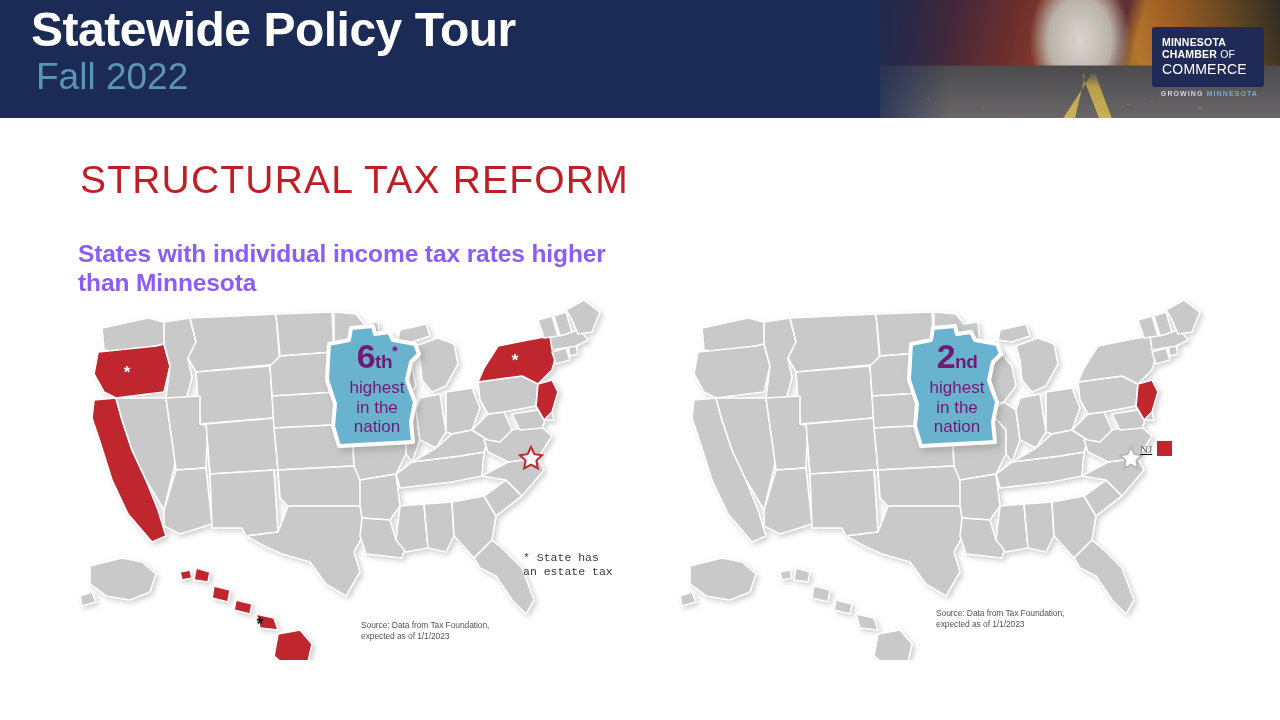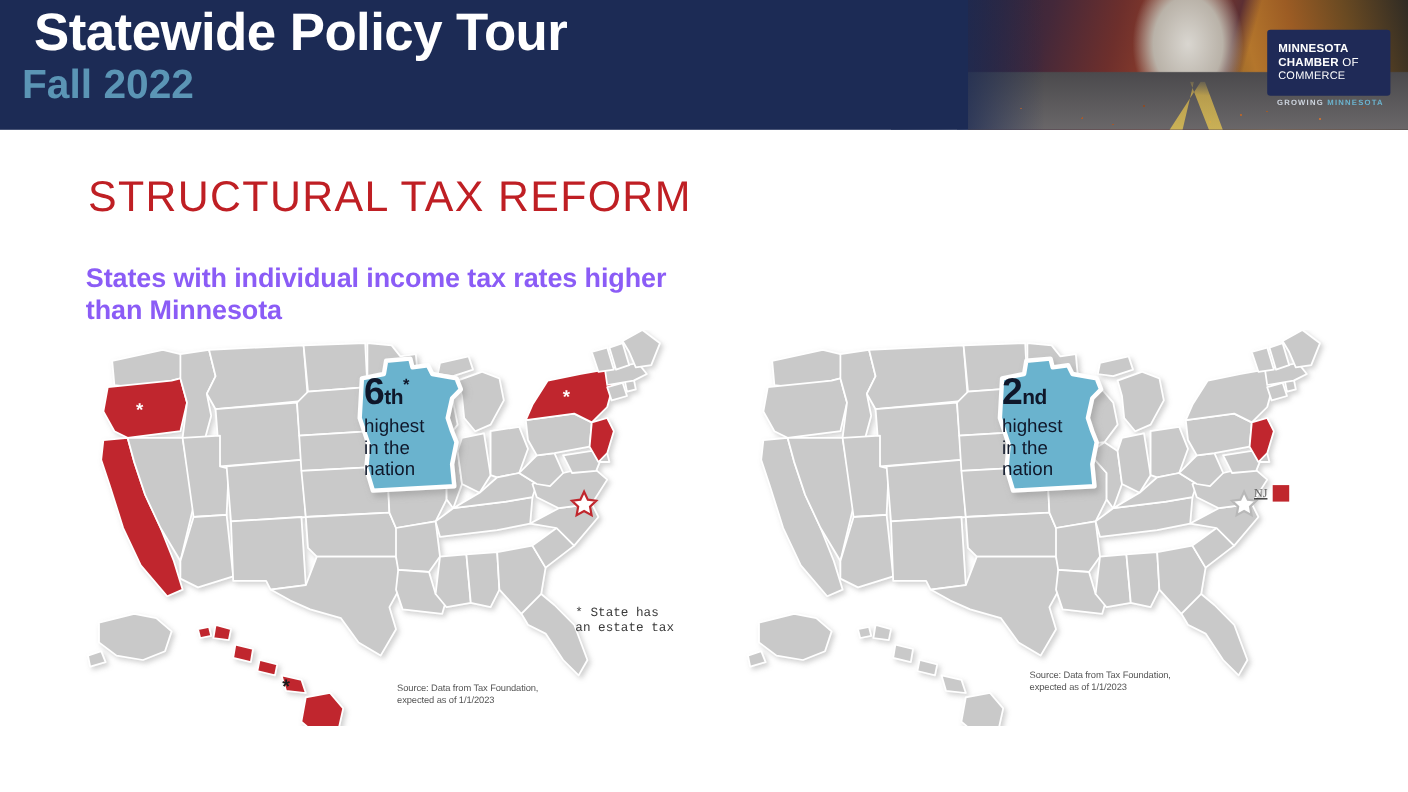--- a/index.html
+++ b/index.html
@@ -99,23 +99,23 @@
     position: absolute;
     left: 31px; top: 4px;
     font-size: 48px;
     font-weight: 700;
     letter-spacing: -0.5px;
     color: #ffffff;
     line-height: 1.1;
   }
   .header-subtitle {
     position: absolute;
-    left: 20px; top: 57px;
+    left: 36px; top: 57px;
     font-size: 37px;
-    font-weight: 700;
+    font-weight: 400;
     color: #5b95b5;
     line-height: 1.1;
     letter-spacing: 0px;
   }
 
   
   .logo-card {
     position: absolute;
     right: 16px; top: 27px;
     width: 112px;
@@ -129,21 +129,21 @@
   }
   .logo-line {
     color: #ffffff;
     font-size: 10.5px;
     font-weight: 700;
     letter-spacing: .2px;
     line-height: 1.22;
     white-space: nowrap;
   }
   .logo-line .thin { font-weight: 300; }
-  .logo-line.l3 { font-weight: 300; font-size: 10px; }
+  .logo-line.l3 { font-weight: 300; font-size: 14px; }
   .logo-tagline {
     position: absolute;
     right: 22px; top: 90px;
     font-size: 7px;
     font-weight: 700;
     letter-spacing: 1.1px;
     color: #cfd6e0;
     white-space: nowrap;
   }
   .logo-tagline .hl { color: #6bb3ce; }
@@ -238,22 +238,22 @@
   .mn-badge-left  { left: 315px; top: 318px; }
   .mn-badge-right { left: 897px; top: 318px; }
 
   .mn-badge svg { position: absolute; inset: 0; width: 100%; height: 100%; }
 
   .mn-badge-text {
     position: absolute;
     left: 16px;
     top: 22px;
     width: 92px;
-    color: #0f172a;
-    text-align: left;
+    color: #701a75;
+    text-align: center;
   }
   .mn-rank {
     font-size: 34px;
     font-weight: 700;
     line-height: 0.95;
     letter-spacing: -0.5px;
     display: block;
   }
   .mn-rank .suffix { font-size: 19px; font-weight: 700; }
   .mn-rank .star { font-size: 15px; vertical-align: super; font-weight: 700; }

